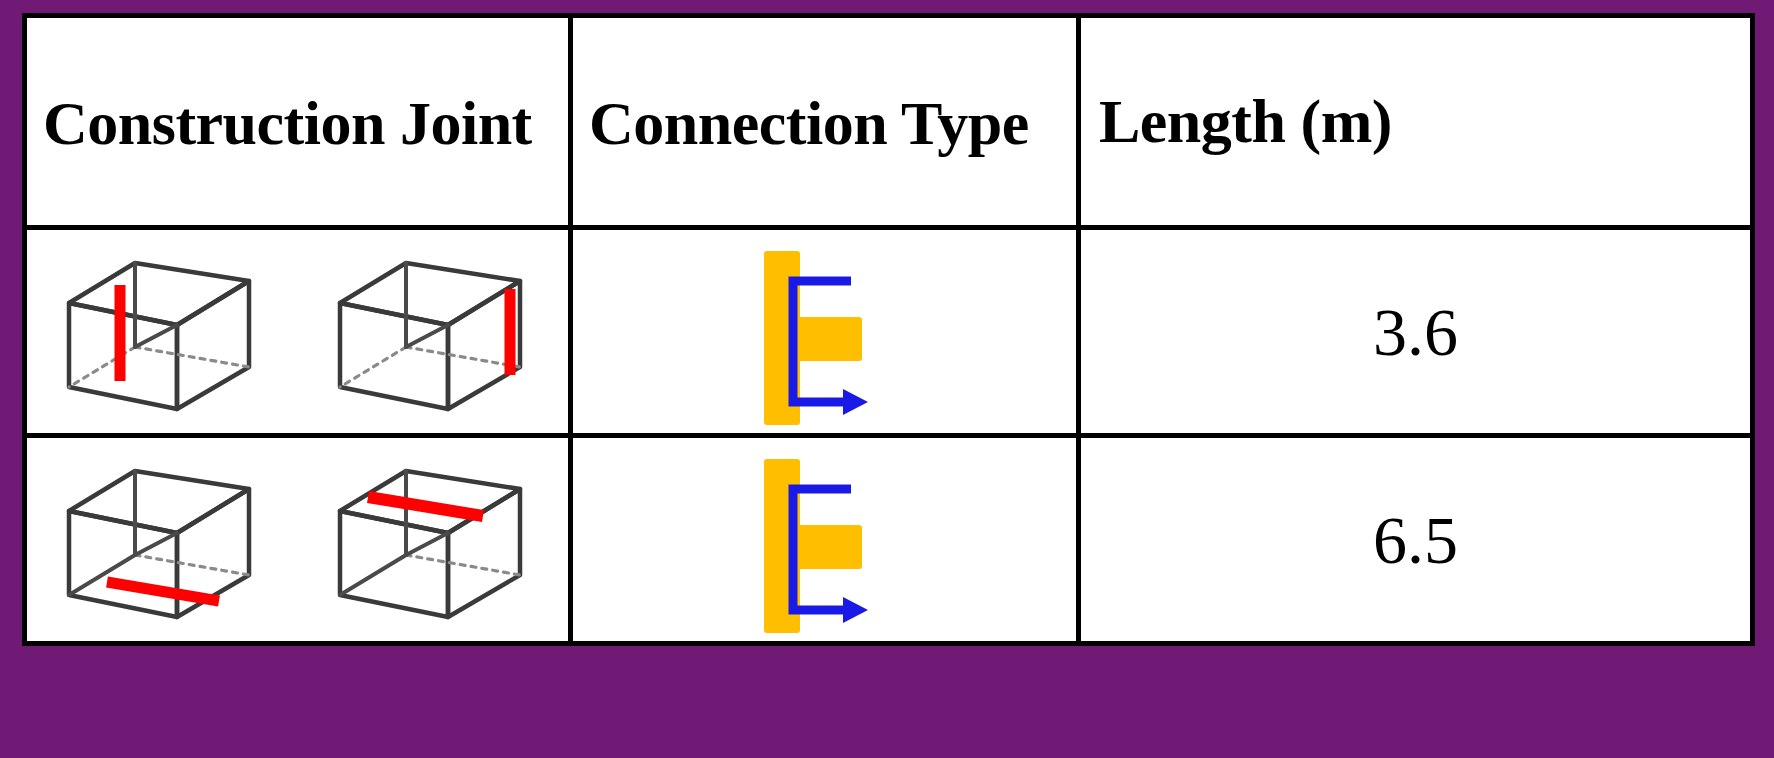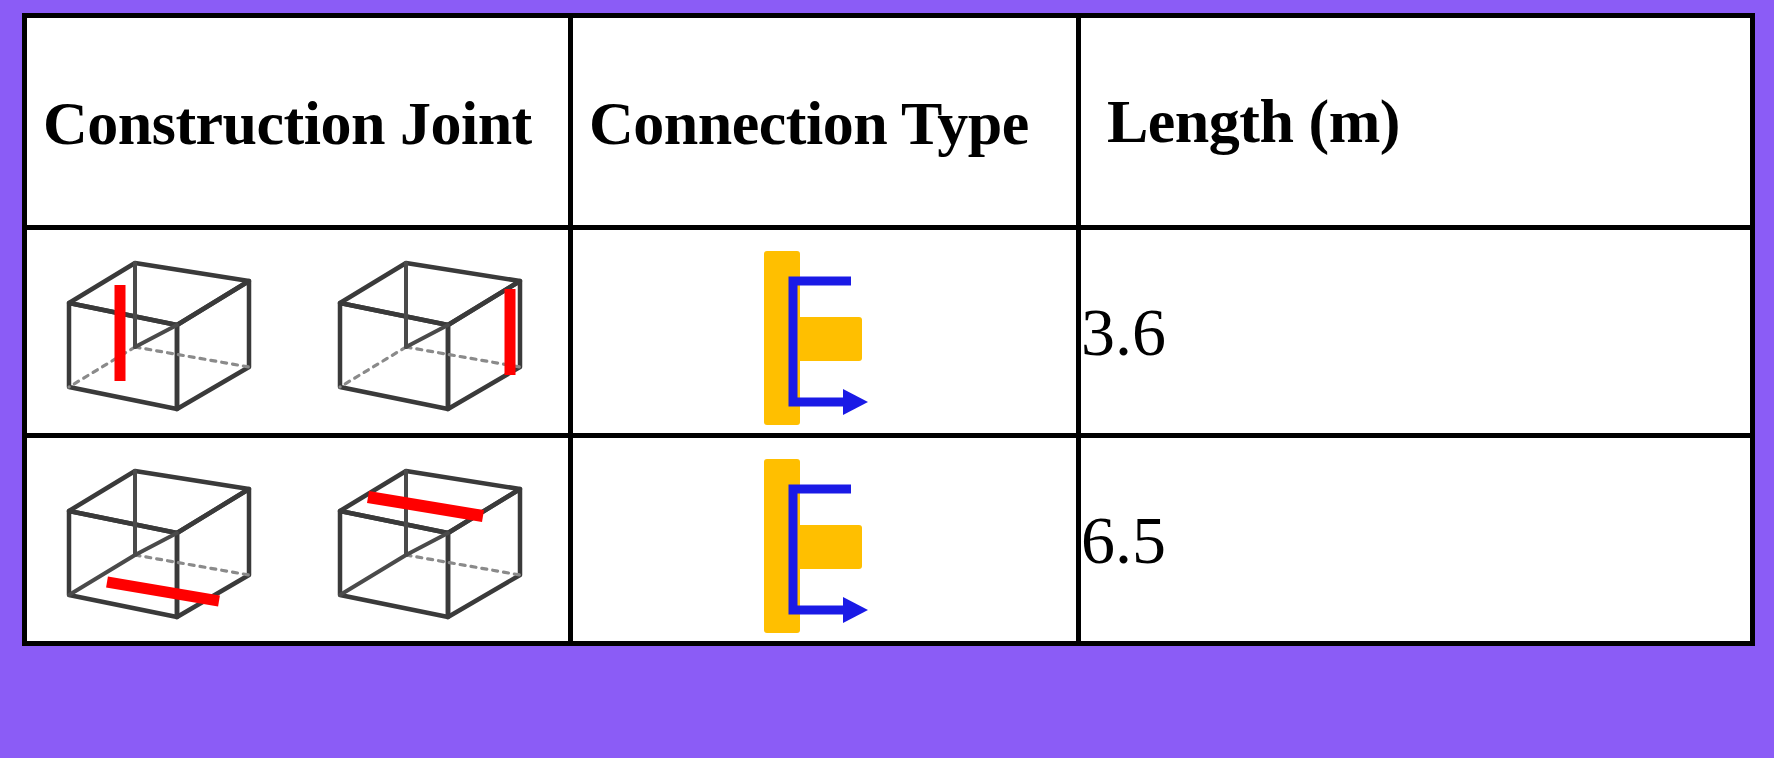--- a/index.html
+++ b/index.html
@@ -11,21 +11,21 @@
     width: 1774px;
     height: 758px;
     font-family: "Liberation Serif", "DejaVu Serif", serif;
     overflow: hidden;
   }
 
   .page {
     position: relative;
     width: 1774px;
     height: 758px;
-    background: #8b5cf6;
+    background: #701a75;
   }
 
   .joint-table {
     position: absolute;
     left: 22px;
     top: 13px;
     width: 1728px;
     height: 632px;
     border-collapse: collapse;
     table-layout: fixed;
@@ -58,21 +58,21 @@
     line-height: 1.15;
     color: #000000;
     letter-spacing: -0.5px;
     padding-left: 16px;
     padding-right: 8px;
   }
   .hdr-text.wrap2 {
     padding-top: 4px;
   }
   .hdr-cell.center .hdr-text {
-    padding-left: 26px;
+    padding-left: 18px;
   }
 
   
   .body-row { height: 208px; }
 
   .joint-cell {
     position: relative;
   }
   .joint-figs {
     display: flex;
@@ -92,20 +92,21 @@
     text-align: center;
   }
   .conn-fig {
     width: 150px;
     height: 186px;
     display: block;
     margin: 0 auto;
   }
 
   .len-cell {
+    text-align: center;
   }
   .len-text {
     font-size: 68px;
     line-height: 1;
     color: #000000;
     font-weight: normal;
   }
 </style>
 </head>
 <body>

